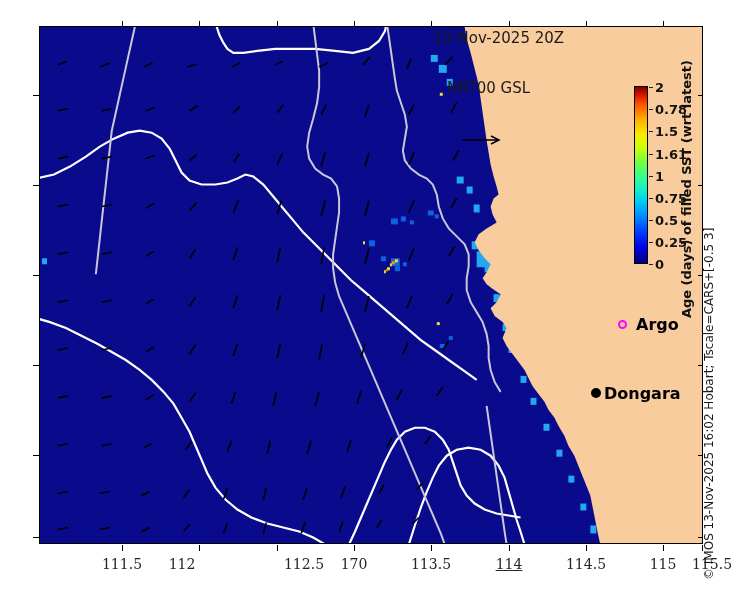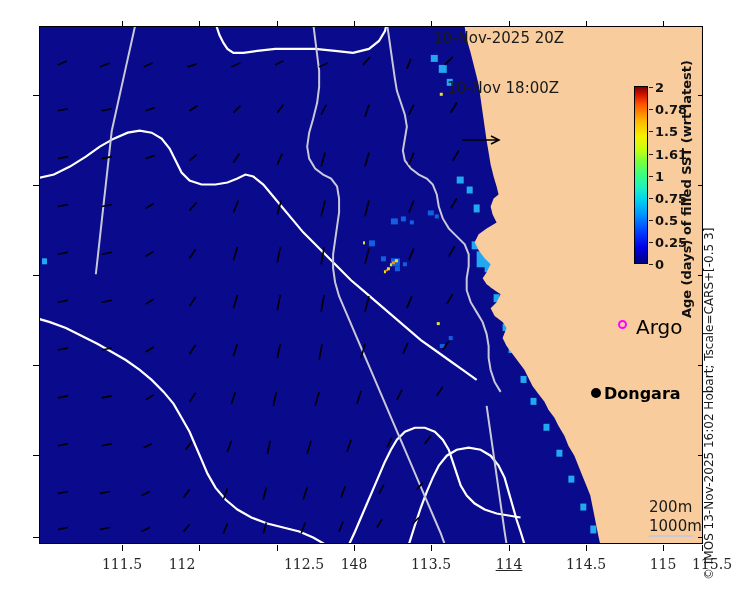--- a/index.html
+++ b/index.html
@@ -138,21 +138,21 @@
   #argo-legend { position: absolute; left: 617px; top: 317px; }
   #argo-marker {
     position: absolute; left: 0; top: 2px;
     width: 9px; height: 9px;
     border: 2px solid #ff00ff;
     border-radius: 50%;
     background: transparent;
   }
   #argo-label {
     position: absolute; left: 18px; top: -3px;
-    font-size: 20px; font-weight: normal; color: #000;
+    font-size: 16px; font-weight: bold; color: #000;
     white-space: nowrap;
   }
 
   
   #dongara-dot {
     position: absolute; left: 590px; top: 387px;
     width: 10px; height: 10px; border-radius: 50%;
     background: #000;
   }
   #dongara-label {
@@ -435,40 +435,35 @@
           <path d="M 262 508 L 266 497"></path>
             <path d="M 300 506 L 304 496"></path>
           <path d="M 338 502 L 343 494"></path>
             <path d="M 374 498 L 380 492"></path>
         </g>
       </svg>
 
       <div class="map-text" id="datestamp" style="left:393px;top:2px;">10-Nov-2025 20Z</div>
 
       <div id="nrt-block" style="left:407px;top:51px;">
-        <div>10-Nov 18:00Z</div>
+        <div>NRT00 GSL</div>
       </div>
 
       <svg id="vec-scale-arrow" width="44" height="14" viewBox="0 0 44 14" style="left:420px;top:106px;">
         <path d="M 2 7 L 38 7 M 31 3 L 39 7 L 31 11" stroke="#000" stroke-width="1.5" fill="none"></path>
       </svg>
 
       <div id="argo-legend" style="left:578px;top:291px;">
         <div id="argo-marker"></div>
         <div id="argo-label">Argo</div>
       </div>
 
       <div id="dongara-dot" style="left:551px;top:361px;"></div>
       <div id="dongara-label" style="left:564px;top:357px;">Dongara</div>
 
-      <div id="depth-legend" style="left:609px;top:471px;">
-        <div>200m</div>
-        <div>1000m</div>
-        <div id="depth-rule-1000"></div>
-      </div>
 
     </div>
   </div>
 
   <div>
     <div class="tick-x" style="left:122px;top:545px;"></div>
     <div class="tick-x" style="left:199px;top:545px;"></div>
     <div class="tick-x" style="left:277px;top:545px;"></div>
     <div class="tick-x" style="left:354px;top:545px;"></div>
     <div class="tick-x" style="left:431px;top:545px;"></div>
@@ -482,21 +477,21 @@
     <div class="tick-x-in" style="left:277px;top:21px;"></div>
     <div class="tick-x-in" style="left:354px;top:21px;"></div>
     <div class="tick-x-in" style="left:431px;top:21px;"></div>
     <div class="tick-x-in" style="left:509px;top:21px;"></div>
     <div class="tick-x-in" style="left:586px;top:21px;"></div>
     <div class="tick-x-in" style="left:663px;top:21px;"></div>
 
     <div class="xlabel" style="left:122px;">111.5</div>
     <div class="xlabel" style="left:182px;">112</div>
     <div class="xlabel" style="left:277px;margin-left:27px;">112.5</div>
-    <div class="xlabel" style="left:354px;">148</div>
+    <div class="xlabel" style="left:354px;">170</div>
     <div class="xlabel" style="left:431px;">113.5</div>
     <div class="xlabel" style="left:509px;text-decoration:underline;">114</div>
     <div class="xlabel" style="left:586px;">114.5</div>
     <div class="xlabel" style="left:663px;">115</div>
     <div class="xlabel" style="left:712px;">115.5</div>
   </div>
 
   <div>
     <div class="tick-y" style="left:33px;top:95px;"></div>
     <div class="tick-y" style="left:33px;top:185px;"></div>

